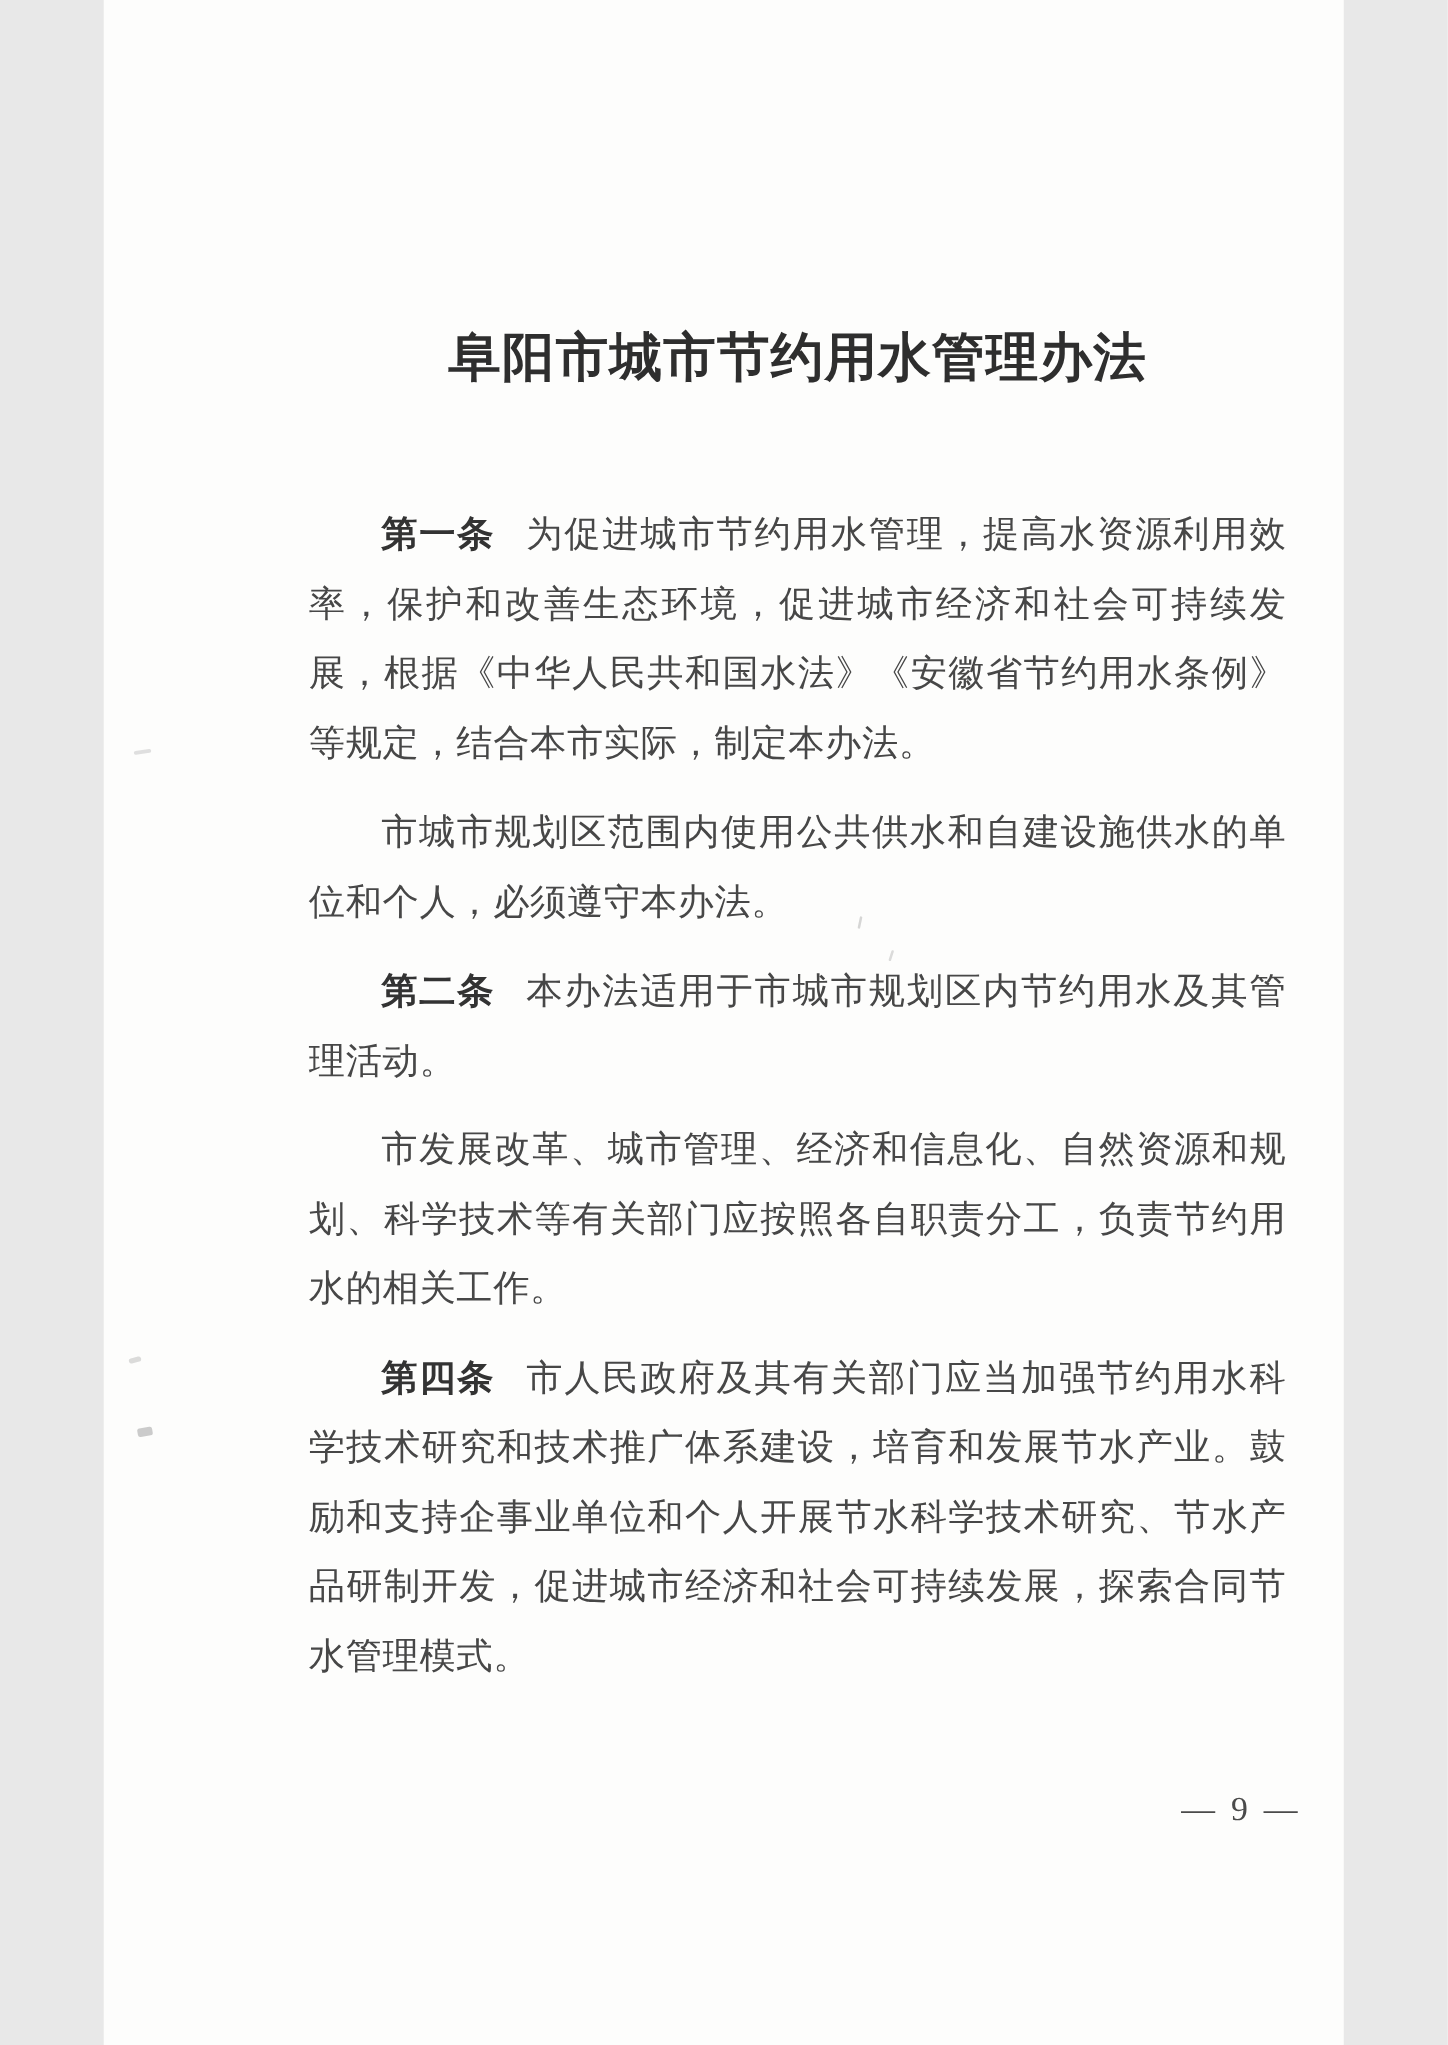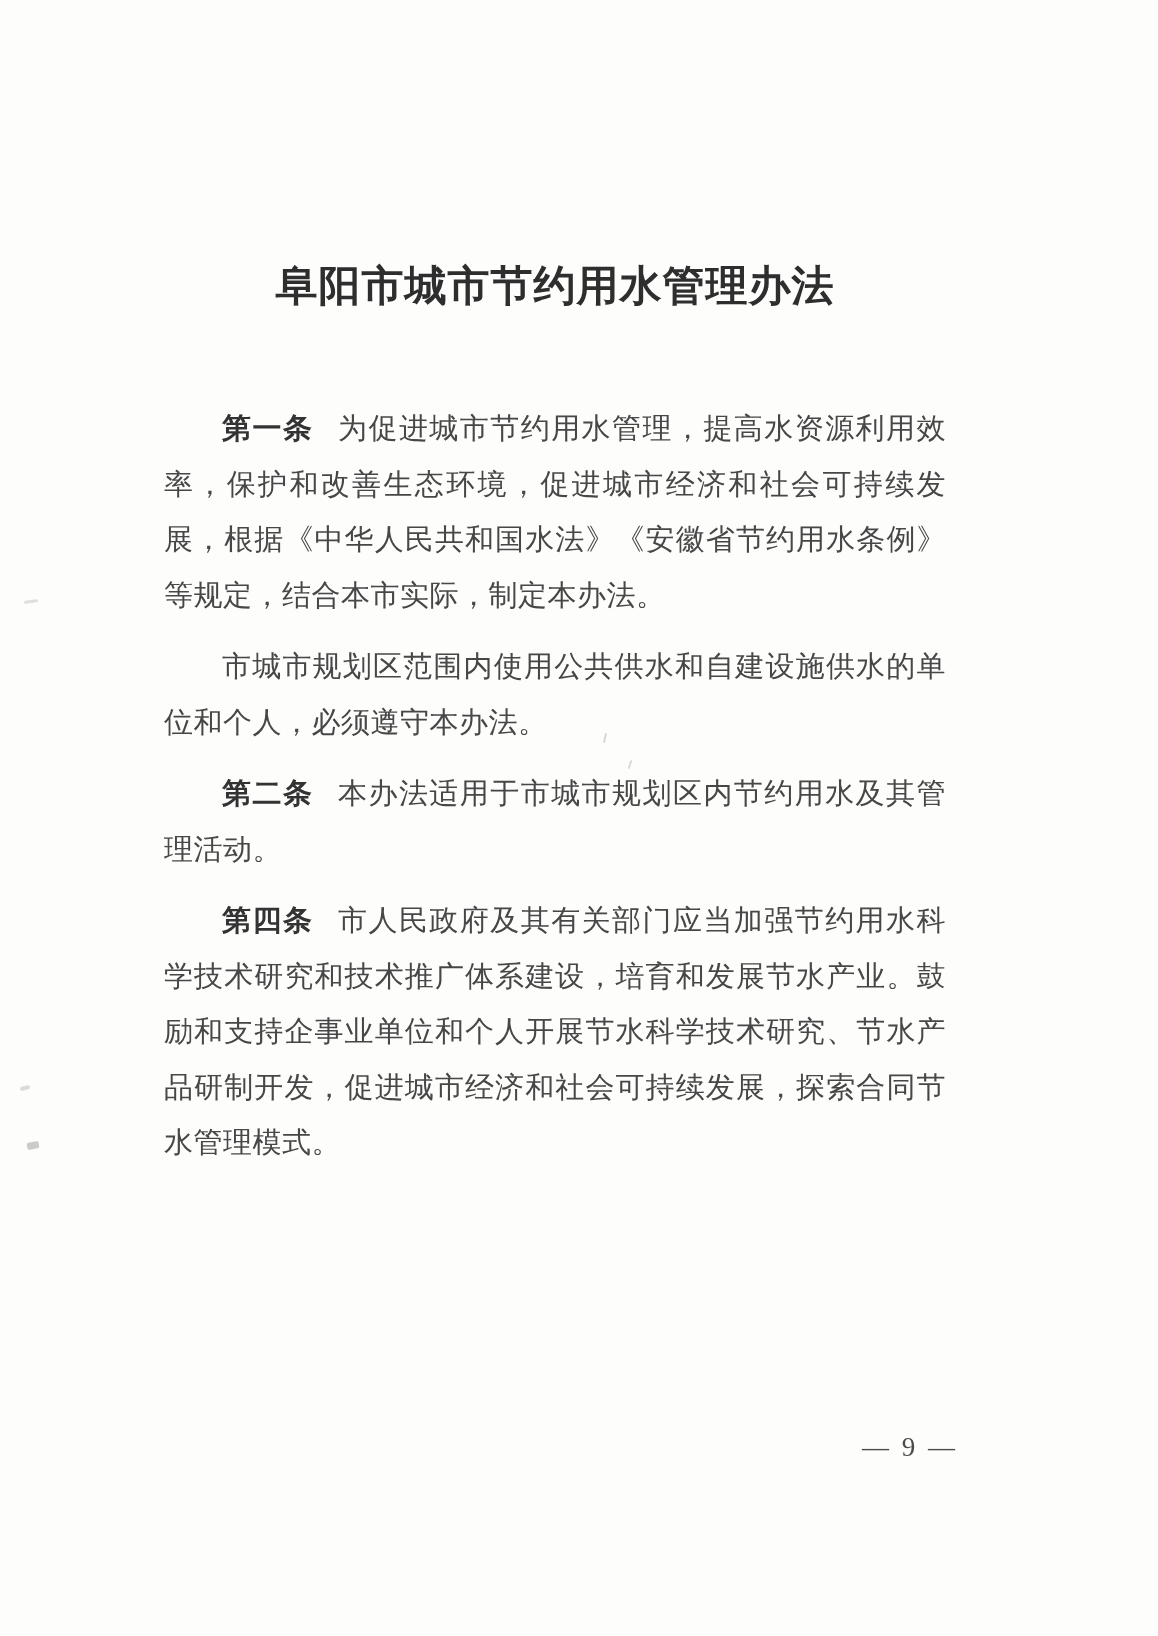--- a/index.html
+++ b/index.html
@@ -2,21 +2,21 @@
 <html><head>
 <meta charset="utf-8">
 <style>
   html, body {
     margin: 0;
     padding: 0;
     background: #e8e8e8;
   }
   .page {
     position: relative;
-    width: 1158px;
+    width: 992px;
     height: 1636px;
     margin: 0 auto;
     background: #fdfdfc;
     overflow: hidden;
     font-family: "Liberation Serif", serif;
   }
   .doc-title {
     position: absolute;
     top: 258px;
     left: 0;
@@ -86,20 +86,21 @@
 
   <div class="doc-body">
 
     <p class="para"><span class="article-label">第一条</span><span>为促进城市节约用水管理，提高水资源利用效率，保护和改善生态环境，促进城市经济和社会可持续发展，根据《中华人民共和国水法》《安徽省节约用水条例》等规定，结合本市实际，制定本办法。</span></p>
 
     <p class="para"><span>市城市规划区范围内使用公共供水和自建设施供水的单位和个人，必须遵守本办法。</span></p>
 
     <p class="para"><span class="article-label">第二条</span><span>本办法适用于市城市规划区内节约用水及其管理活动。</span></p>
 
 
+    <p class="para"><span>市发展改革、城市管理、经济和信息化、自然资源和规划、科学技术等有关部门应按照各自职责分工，负责节约用水的相关工作。</span></p>
 
     <p class="para"><span class="article-label">第四条</span><span>市人民政府及其有关部门应当加强节约用水科学技术研究和技术推广体系建设，培育和发展节水产业。鼓励和支持企事业单位和个人开展节水科学技术研究、节水产品研制开发，促进城市经济和社会可持续发展，探索合同节水管理模式。</span></p>
 
 
   </div>
 
   <div class="page-number">— 9 —</div>
 
   <div class="artifact a1"></div>
   <div class="artifact a2"></div>

